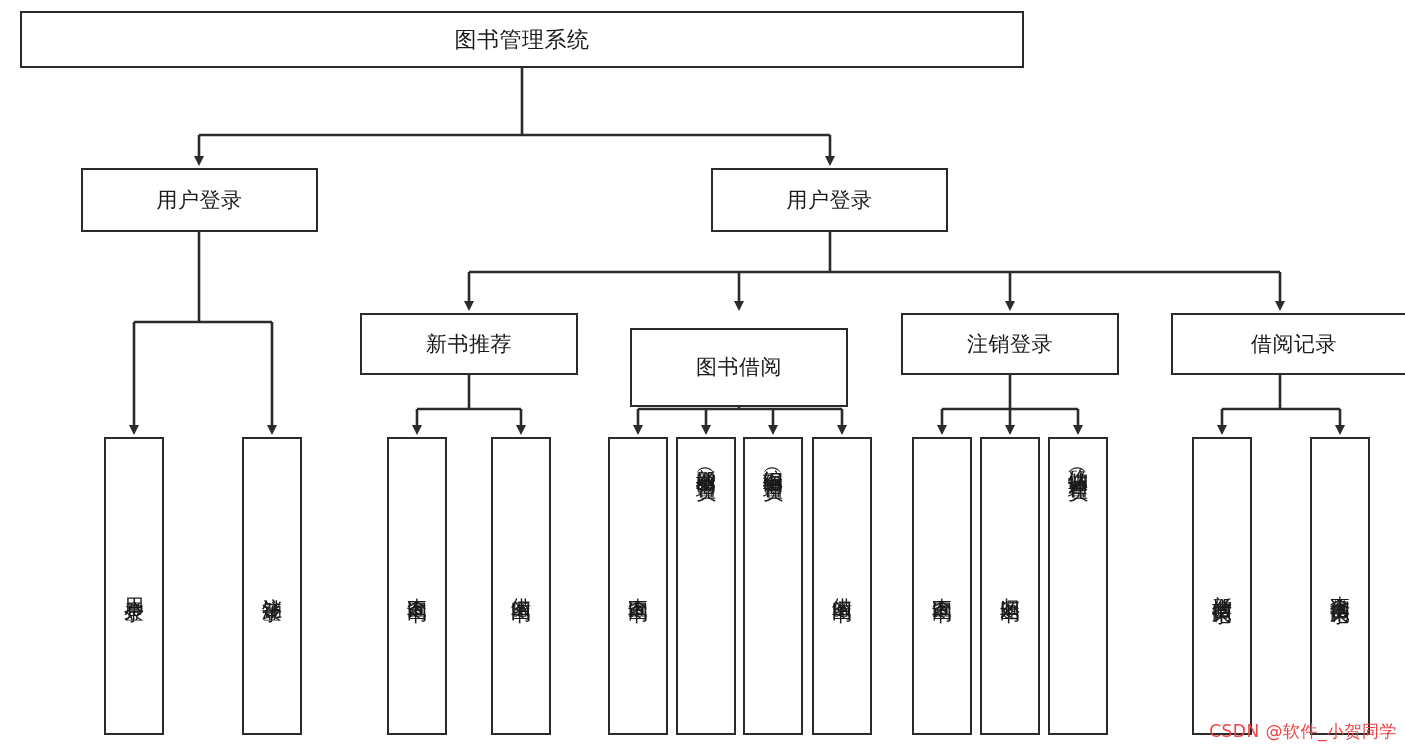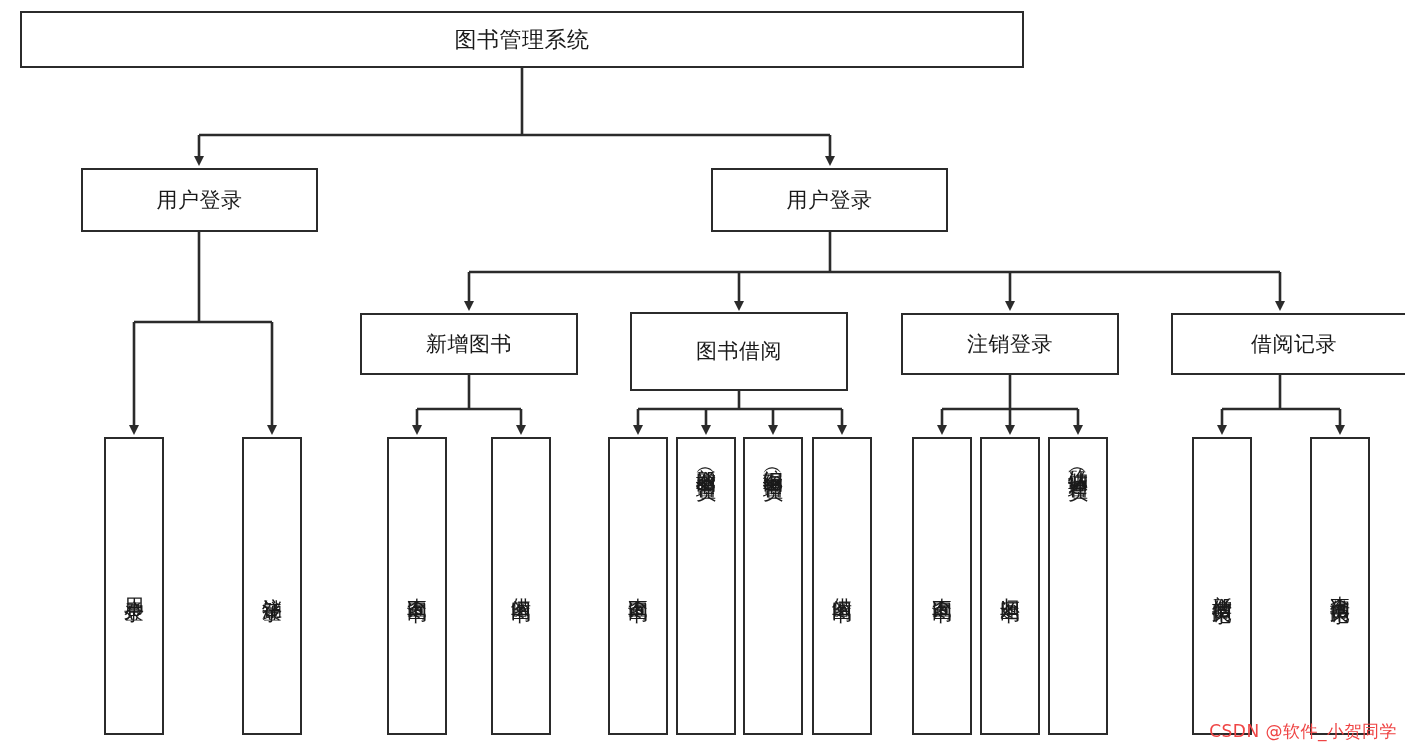--- a/index.html
+++ b/index.html
@@ -134,23 +134,23 @@
   </div>
 
   <div class="node h" style="left:81px; top:168px; width:237px; height:64px;">
     <span class="node-label">用户登录</span>
   </div>
   <div class="node h" style="left:711px; top:168px; width:237px; height:64px;">
     <span class="node-label">用户登录</span>
   </div>
 
   <div class="node h" style="left:360px; top:313px; width:218px; height:62px;">
-    <span class="node-label">新增图书</span>
-  </div>
-  <div class="node h" style="left:630px; top:312px; width:218px; height:79px;font-family:Liberation Serif, serif;">
+    <span class="node-label">新书推荐</span>
+  </div>
+  <div class="node h" style="left:630px; top:328px; width:218px; height:79px;font-family:Liberation Serif, serif;">
     <span class="node-label">图书借阅</span>
   </div>
   <div class="node h" style="left:901px; top:313px; width:218px; height:62px;">
     <span class="node-label">注销登录</span>
   </div>
   <div class="node h" style="left:1171px; top:313px; width:246px; height:62px;">
     <span class="node-label">借阅记录</span>
   </div>
 
   <div class="node v mid" style="left:104px; top:437px; width:60px; height:298px;">

